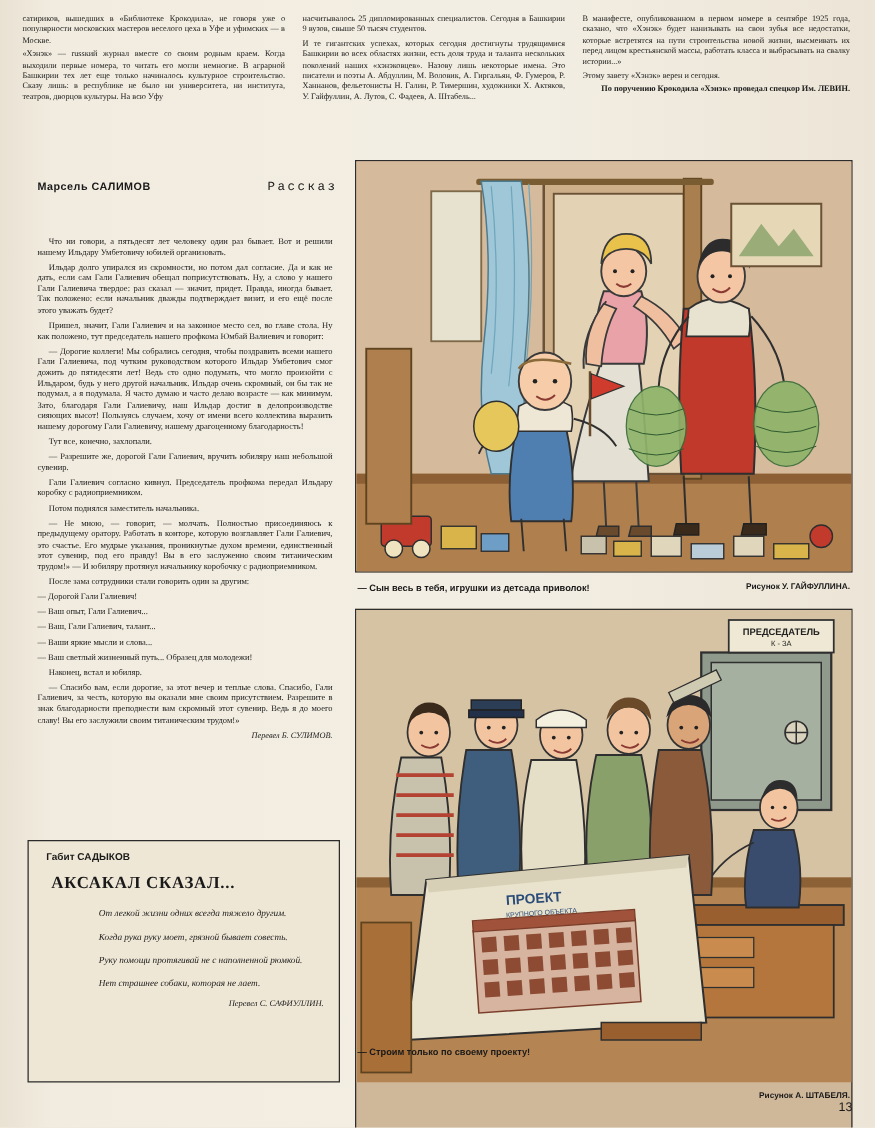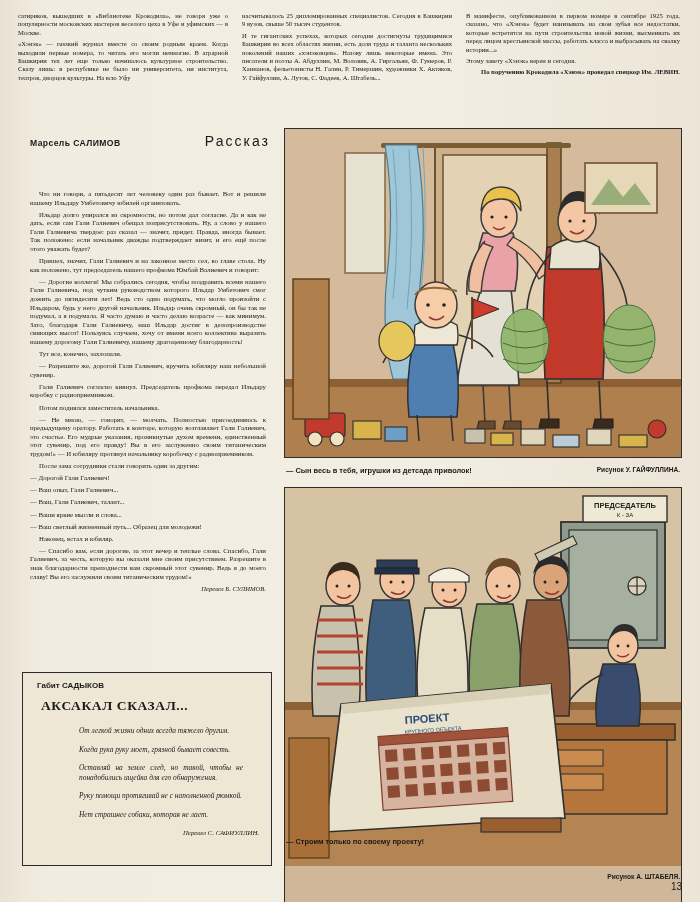--- a/index.html
+++ b/index.html
@@ -18,26 +18,26 @@
   .topcols{
     position:absolute;left:18px;top:12px;width:664px;height:104px;
     display:flex;gap:14px;
   }
   .topcol{width:210px;font-size:6.6px;line-height:8.4px;text-align:justify;}
   .topcol p{margin:0 0 3px 0;}
   .topcol.third{width:214px;}
   .sign{text-align:right;font-weight:bold;font-size:6.6px;line-height:8.2px;margin-top:3px;}
   
   .authorline{
-    position:absolute;left:30px;top:133px;width:240px;
+    position:absolute;left:30px;top:144px;width:240px;
     display:flex;justify-content:space-between;align-items:baseline;
     font-size:9px;letter-spacing:.4px;
   }
   .authorline .nm{font-weight:bold;font-family:"Liberation Sans",sans-serif;font-size:8.6px;}
-  .authorline .gn{font-family:Liberation Sans, sans-serif;font-size:14px;letter-spacing:2px;}
+  .authorline .gn{font-family:Liberation Mono, monospace;font-size:10px;letter-spacing:2px;}
   .storytitle{
     position:absolute;left:28px;top:142px;
     font-family:"Liberation Serif",serif;
     font-weight:bold;font-style:italic;
     font-size:33px;letter-spacing:1px;
     color:#8d1d12;
     text-shadow:1px 1px 0 #e3c9a8;
   }
   
   .story{
@@ -131,21 +131,20 @@
     <p>Наконец, встал и юбиляр.</p>
     <p>— Спасибо вам, если дорогие, за этот вечер и теплые слова. Спасибо, Гали Галиевич, за честь, которую вы оказали мне своим присутствием. Разрешите в знак благодарности преподнести вам скромный этот сувенир. Ведь я до моего славу! Вы его заслужили своим титаническим трудом!»</p>
     <div class="translator">Перевел Б. СУЛИМОВ.</div>
   </div>
 
   <div class="aphbox">
     <div class="ab-author">Габит САДЫКОВ</div>
     <div class="ab-title">АКСАКАЛ СКАЗАЛ...</div>
     <p class="aph">От легкой жизни одних всегда тяжело другим.</p>
     <p class="aph">Когда рука руку моет, грязной бывает совесть.</p>
-    <p class="aph">Оставляй на земле след, но такой, чтобы не понадобились ищейка для его обнаружения.</p>
     <p class="aph">Руку помощи протягивай не с наполненной рюмкой.</p>
     <p class="aph">Нет страшнее собаки, которая не лает.</p>
     <div class="ab-transl">Перевел С. САФИУЛЛИН.</div>
   </div>
 
   <div class="cartoon" id="cartoon-top">
     <svg viewBox="0 0 398 330" width="398" height="330">
 
       <rect x="0" y="0" width="398" height="330" fill="#c8ab8c"></rect>
       <rect x="0" y="0" width="398" height="250" fill="#d5bb9c"></rect>

